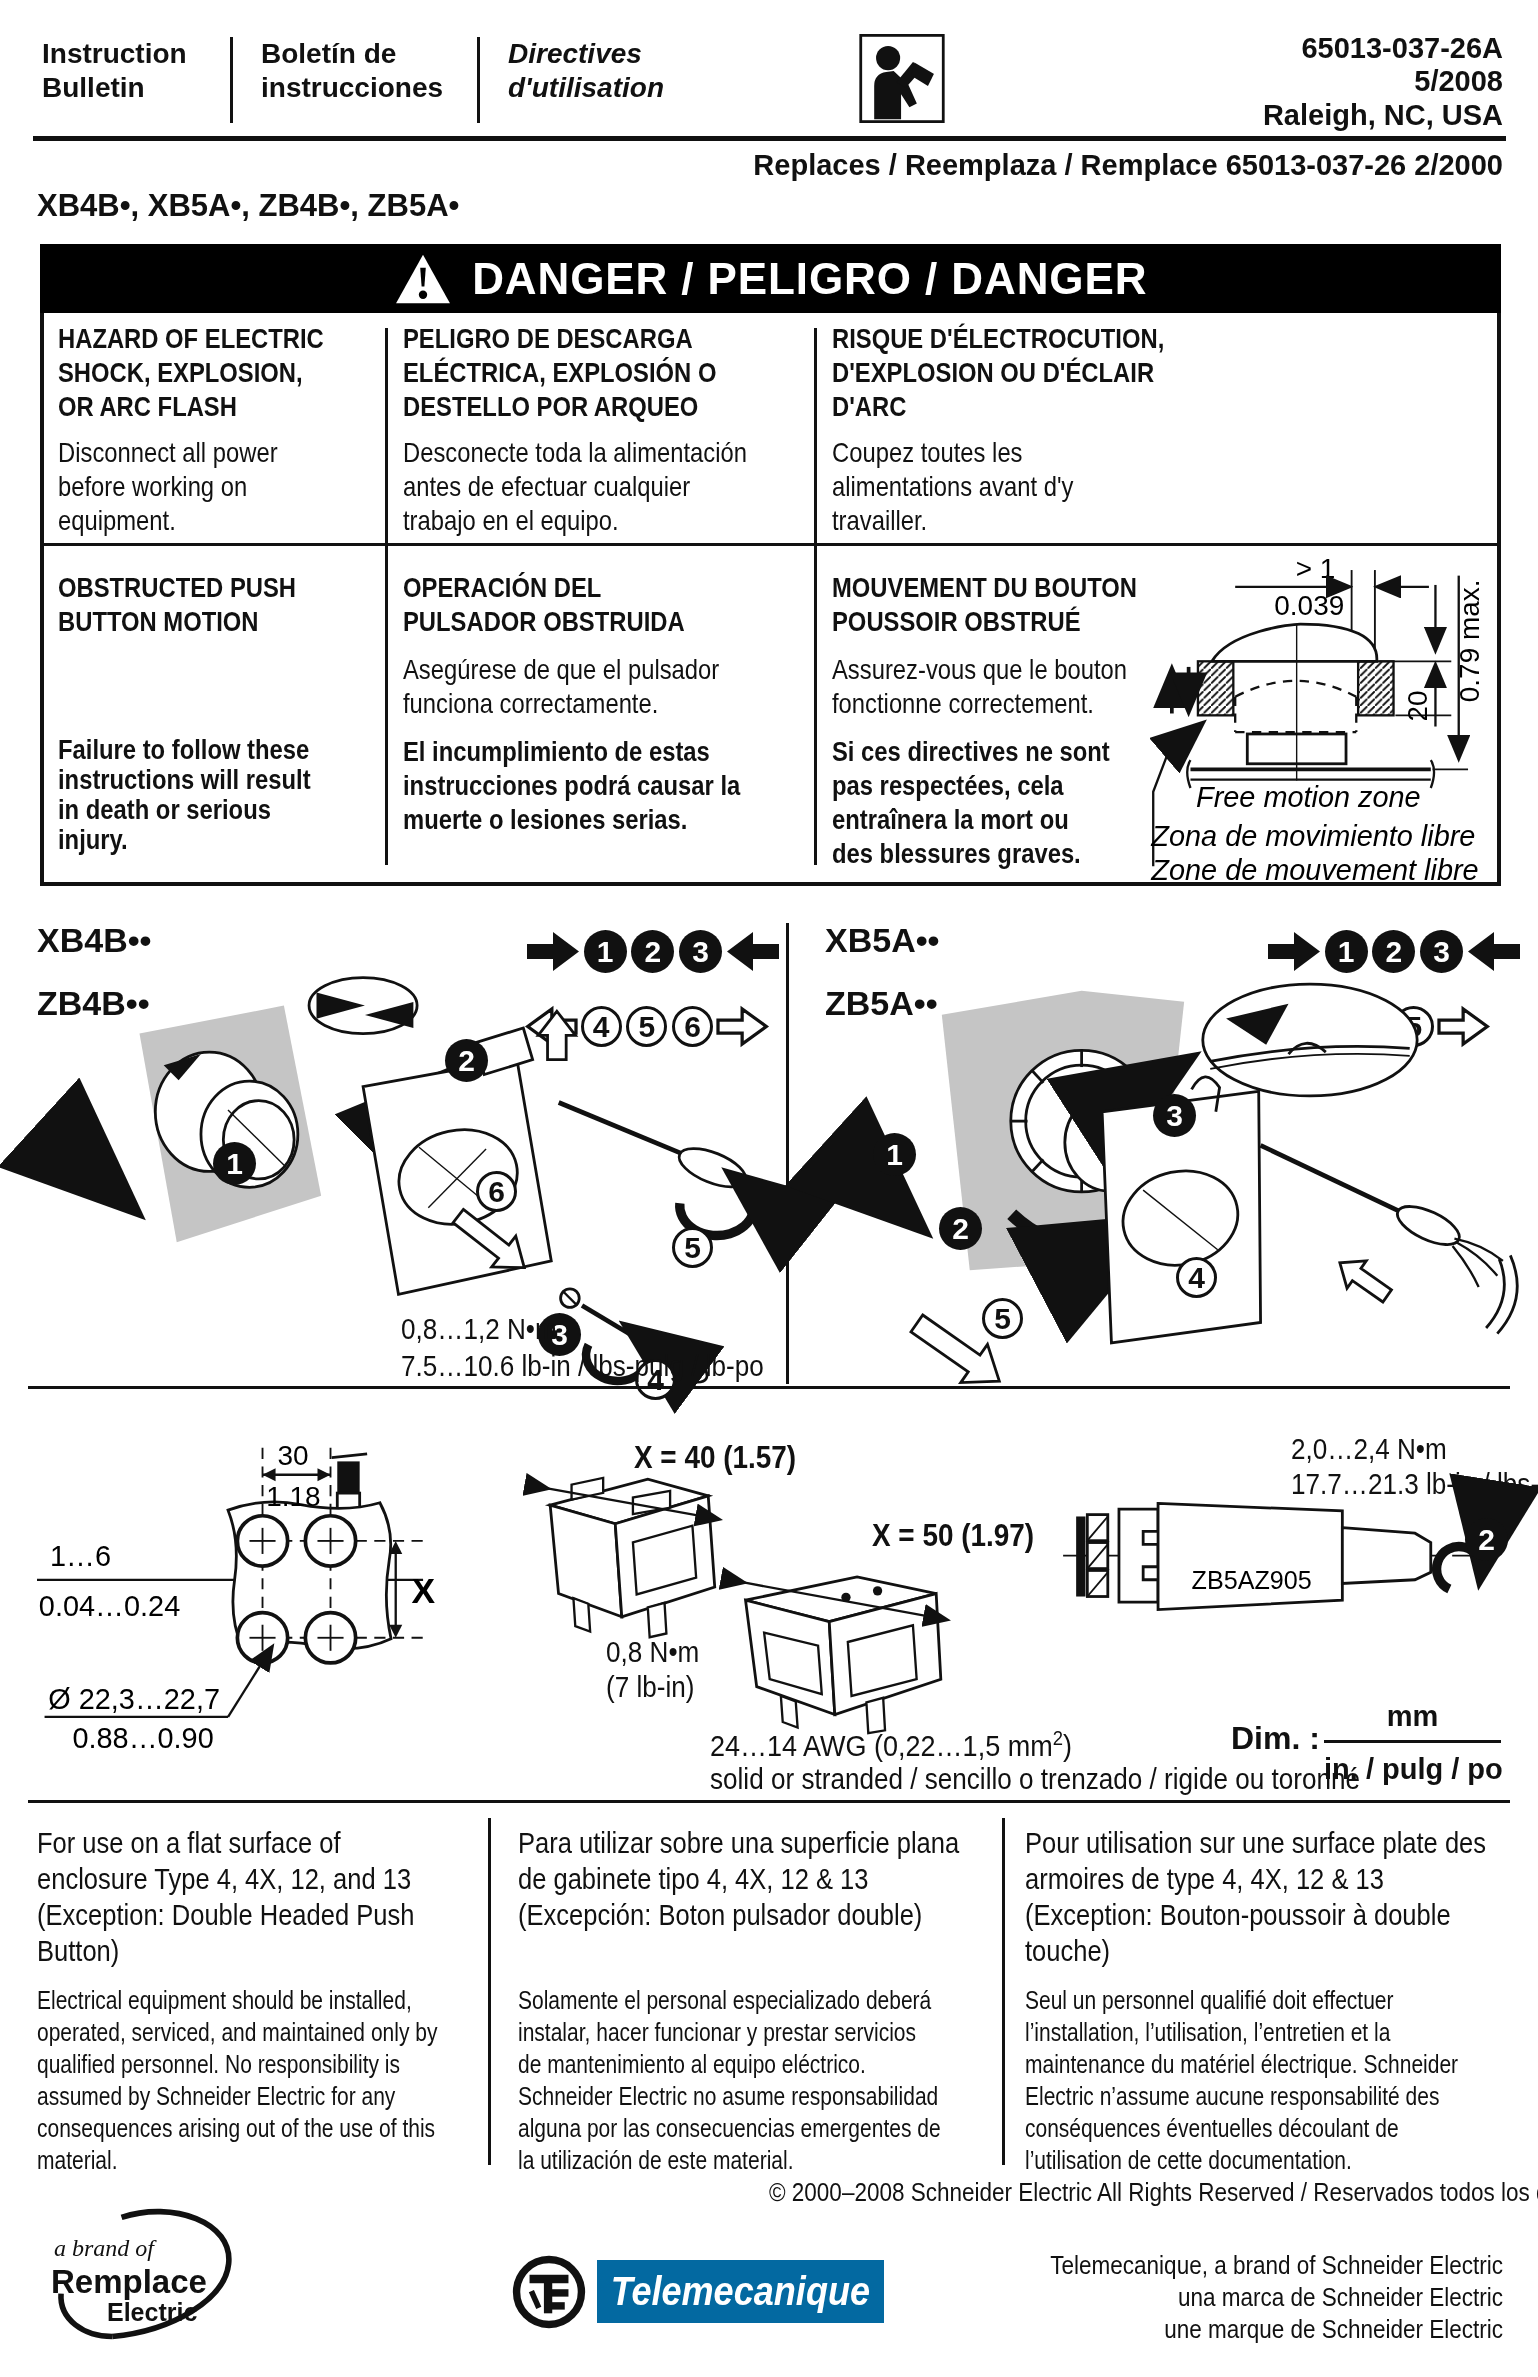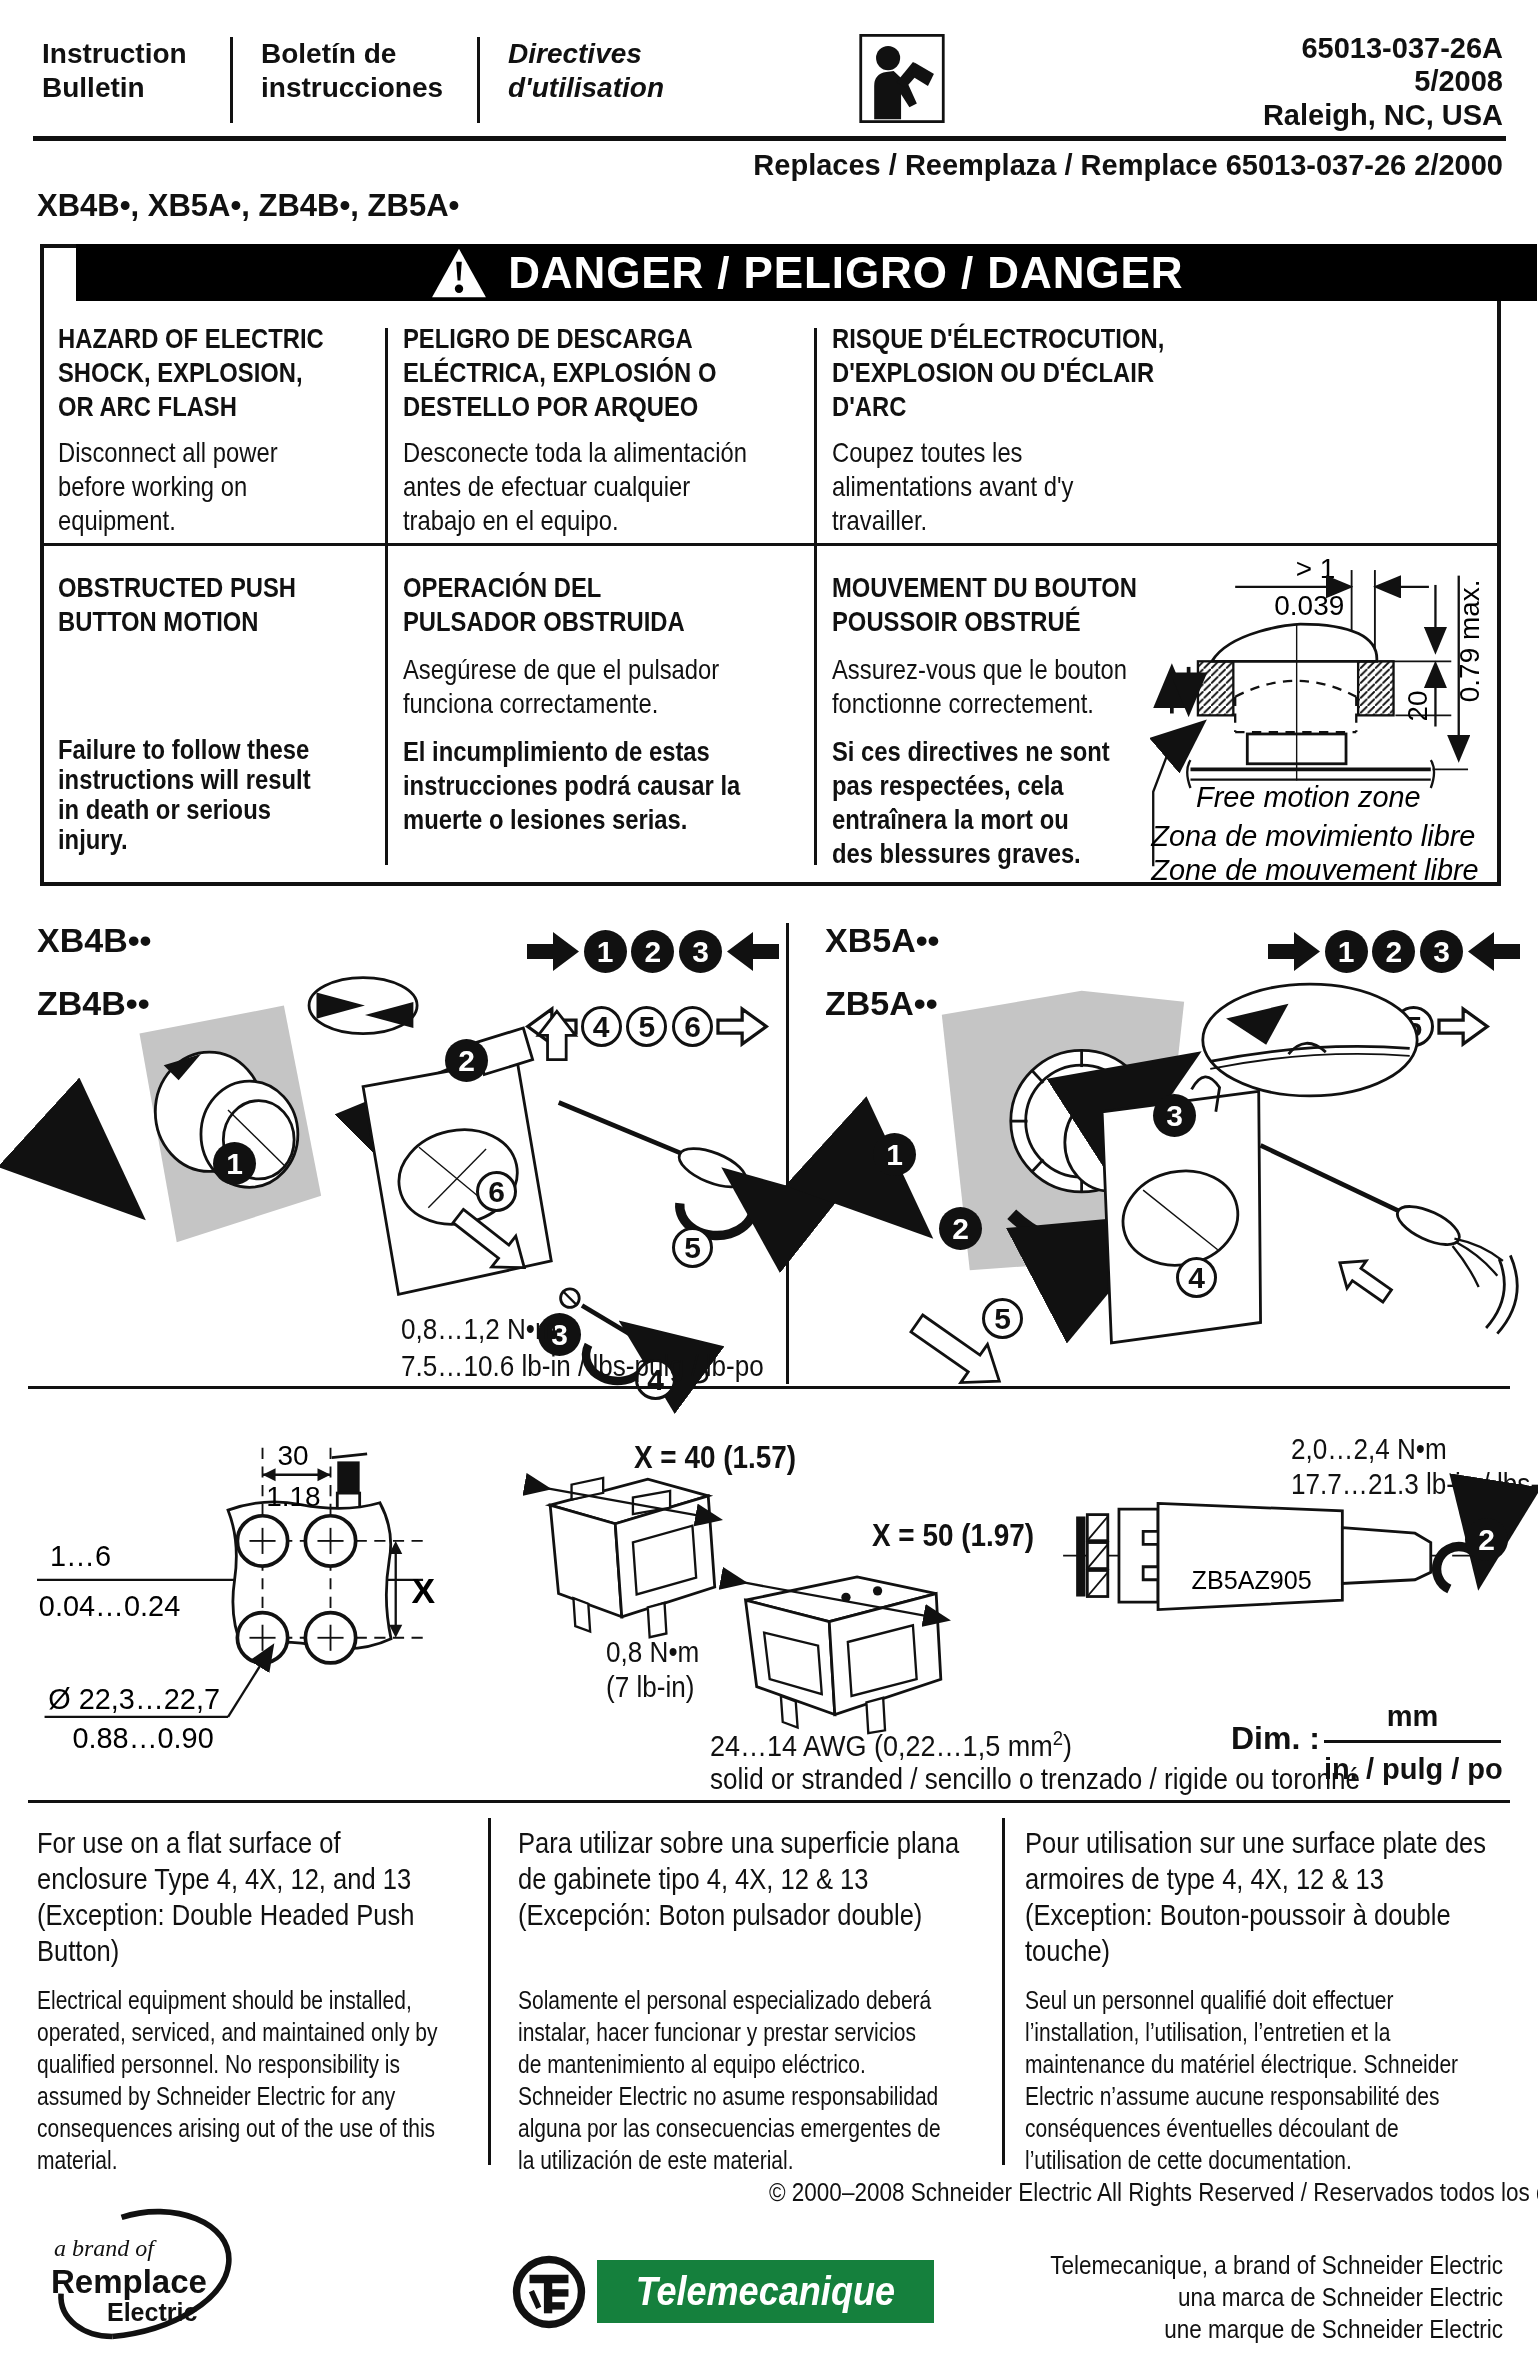--- a/index.html
+++ b/index.html
@@ -51,21 +51,21 @@
 
   <div class="t b" style="right:35px;top:149px;font-size:29px;">Replaces / Reemplaza / Remplace 65013-037-26  2/2000</div>
 
   <div class="t b" style="left:37px;top:188px;font-size:31px;">XB4B•, XB5A•, ZB4B•, ZB5A•</div>
 
   <div class="rule" style="left:40px;top:244px;width:1461px;height:3.7px;"></div>
   <div class="rule" style="left:40px;top:882px;width:1461px;height:3.7px;"></div>
   <div class="rule" style="left:40px;top:244px;width:3.7px;height:641px;"></div>
   <div class="rule" style="left:1497px;top:244px;width:3.7px;height:641px;"></div>
 
-  <div class="danger-head" style="left:40px;top:244px;width:1461px;height:57px;margin-left:36px;">
+  <div class="danger-head" style="left:40px;top:244px;width:1461px;height:69px;">
     <svg style="position:static;" width="58" height="52" viewBox="0 0 62 56">
       <path d="M31 2 L60 54 H2 Z" fill="#fff"></path>
       <path d="M28 16 h6 l-1.5 20 h-3 z" fill="#000"></path>
       <circle cx="31" cy="45" r="4.5" fill="#000"></circle>
     </svg>
     <span class="b" style="font-size:44px;letter-spacing:0.9px;">DANGER / PELIGRO / DANGER</span>
   </div>
 
   <div class="rule" style="left:385px;top:328px;width:2.8px;height:537px;"></div>
   <div class="rule" style="left:814px;top:328px;width:2.8px;height:537px;"></div>
@@ -519,21 +519,21 @@
   <div class="t b" style="left:107px;top:2298px;font-size:25px;">Electric</div>
 
   <svg style="left:511px;top:2254px;" width="76" height="76" viewBox="0 0 82 82">
     <circle cx="41" cy="41" r="35" fill="#fff" stroke="#111" stroke-width="8"></circle>
     <line x1="20" y1="27" x2="62" y2="27" stroke="#111" stroke-width="9"></line>
     <line x1="40" y1="27" x2="40" y2="64" stroke="#111" stroke-width="9"></line>
     <line x1="44" y1="42" x2="62" y2="42" stroke="#111" stroke-width="8"></line>
     <line x1="44" y1="56" x2="58" y2="56" stroke="#111" stroke-width="8"></line>
     <line x1="22" y1="40" x2="30" y2="58" stroke="#111" stroke-width="6"></line>
   </svg>
-  <div style="position:absolute;left:597px;top:2260px;width:337px;height:63px;background:#15803d;
+  <div style="position:absolute;left:597px;top:2260px;width:287px;height:63px;background:#0369a1;
               display:flex;align-items:center;justify-content:center;">
     <span class="b i" style="color:#fff;font-size:41px;transform:scaleX(.88);">Telemecanique</span>
   </div>
 
   <div class="t" style="right:35px;top:2249px;font-size:25px;line-height:32px;text-align:right;">
     <span class="cxr">Telemecanique, a brand of Schneider Electric<br>una marca de Schneider Electric<br>une marque de Schneider Electric</span>
   </div>
 
 </div>
 

